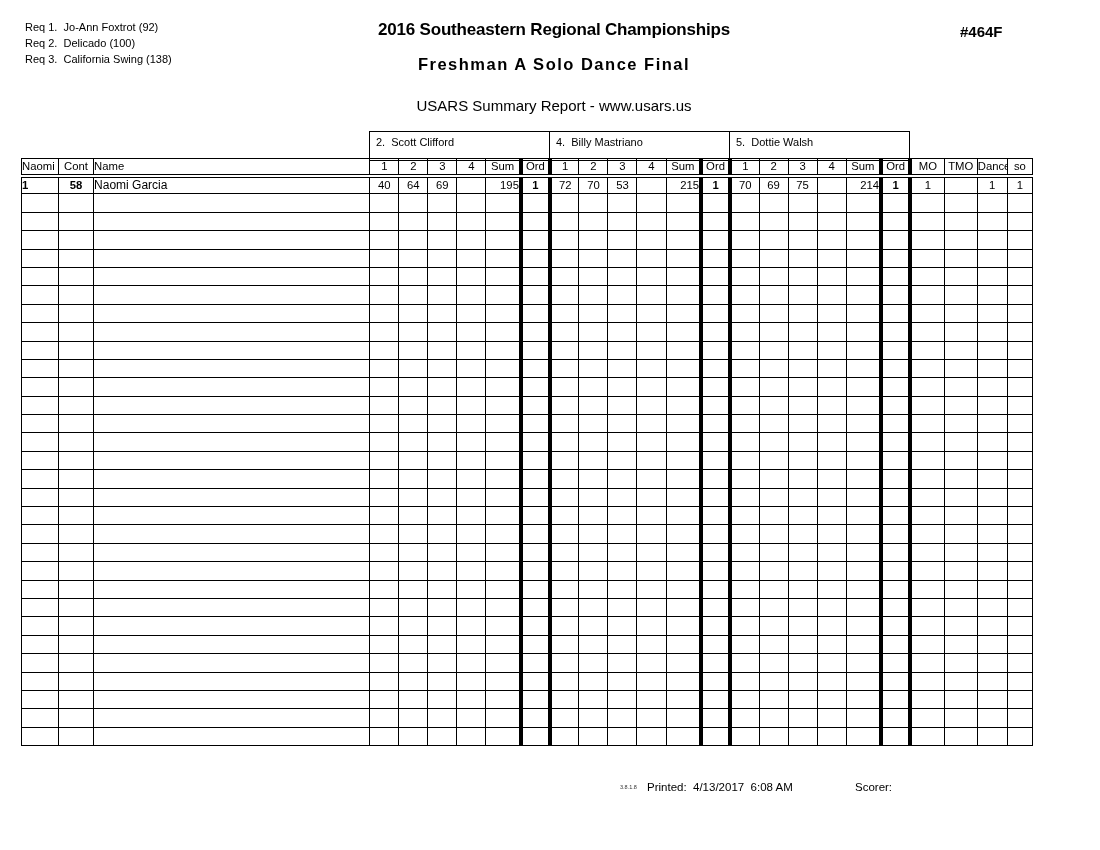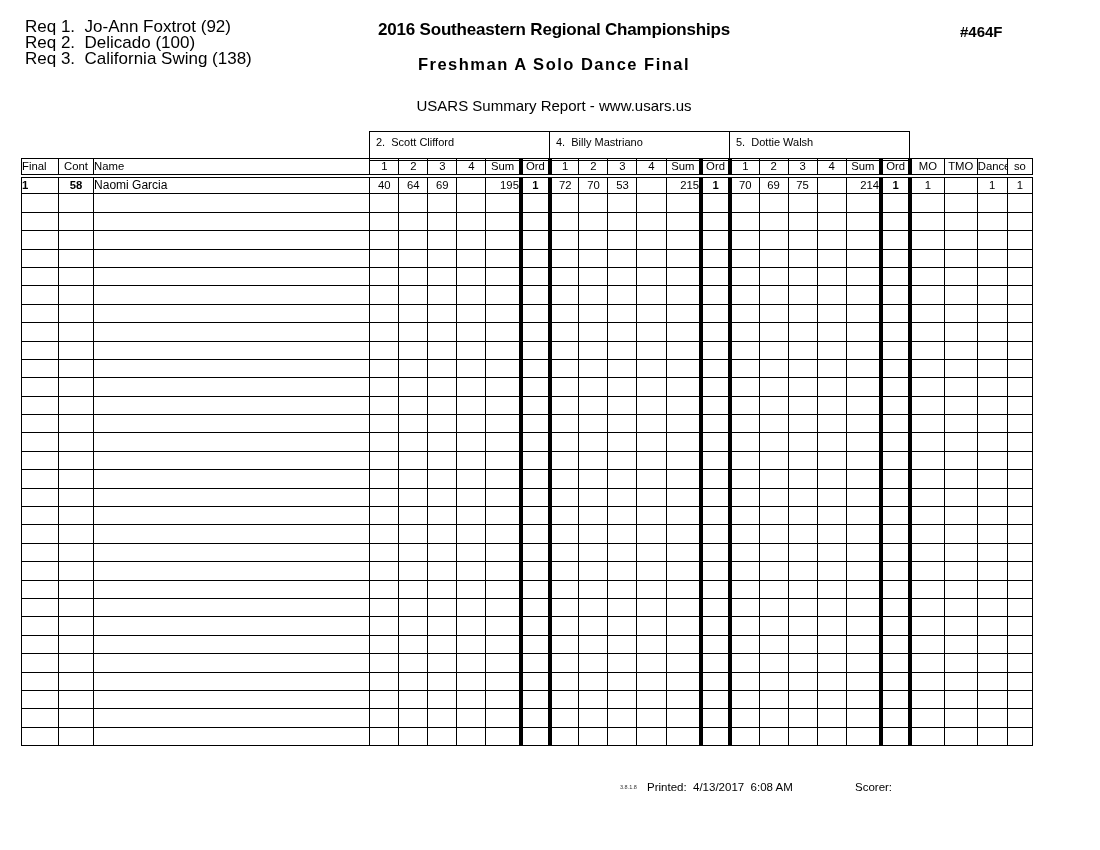--- a/index.html
+++ b/index.html
@@ -1,21 +1,21 @@
 <!DOCTYPE html>
 <html><head>
 <meta charset="utf-8">
 <style>
   * { margin:0; padding:0; box-sizing:border-box; }
   html,body { width:1100px; height:850px; background:#fff; color:#000;
               font-family:"Liberation Sans", sans-serif; position:relative; overflow:hidden; }
   .pre { white-space:pre; }
 
   
-  .req-list { position:absolute; left:25px; top:19px; font-size:17px; line-height:16px; }
+  .req-list { position:absolute; left:25px; top:19px; font-size:11px; line-height:16px; }
   .title-block { position:absolute; left:4px; top:20px; width:1100px; text-align:center; }
   .t1 { font-size:17px; font-weight:bold; letter-spacing:-0.2px; }
   .t2 { font-size:14.5px; margin-top:3px; }
   .t3 { font-size:16.5px; font-weight:bold; letter-spacing:1.5px; margin-top:15px; }
   .t4 { font-size:15px; margin-top:23px; }
   .event-number { position:absolute; left:960px; top:23px; font-size:15px; font-weight:bold; }
 
   
   .judge-box { position:absolute; top:131px; height:30px; border:1px solid #000;
                font-size:11px; padding:4px 0 0 6px; background:#fff; }
@@ -90,21 +90,21 @@
       <col style="width:29px">
       <col style="width:35px">
       <col style="width:29px">
     <col style="width:34px">
       <col style="width:33px">
       <col style="width:30px">
       <col style="width:25px">
   </colgroup>
   <thead>
     <tr>
-      <th class="c-place">Final</th>
+      <th class="c-place">Naomi</th>
       <th class="c-cont">Cont</th>
       <th class="c-name">Name</th>
 
       <th class="c-s">1</th>
       <th class="c-s">2</th>
       <th class="c-s">3</th>
       <th class="c-s">4</th>
       <th class="c-s">Sum</th>
       <th class="c-ord">Ord</th>
 

